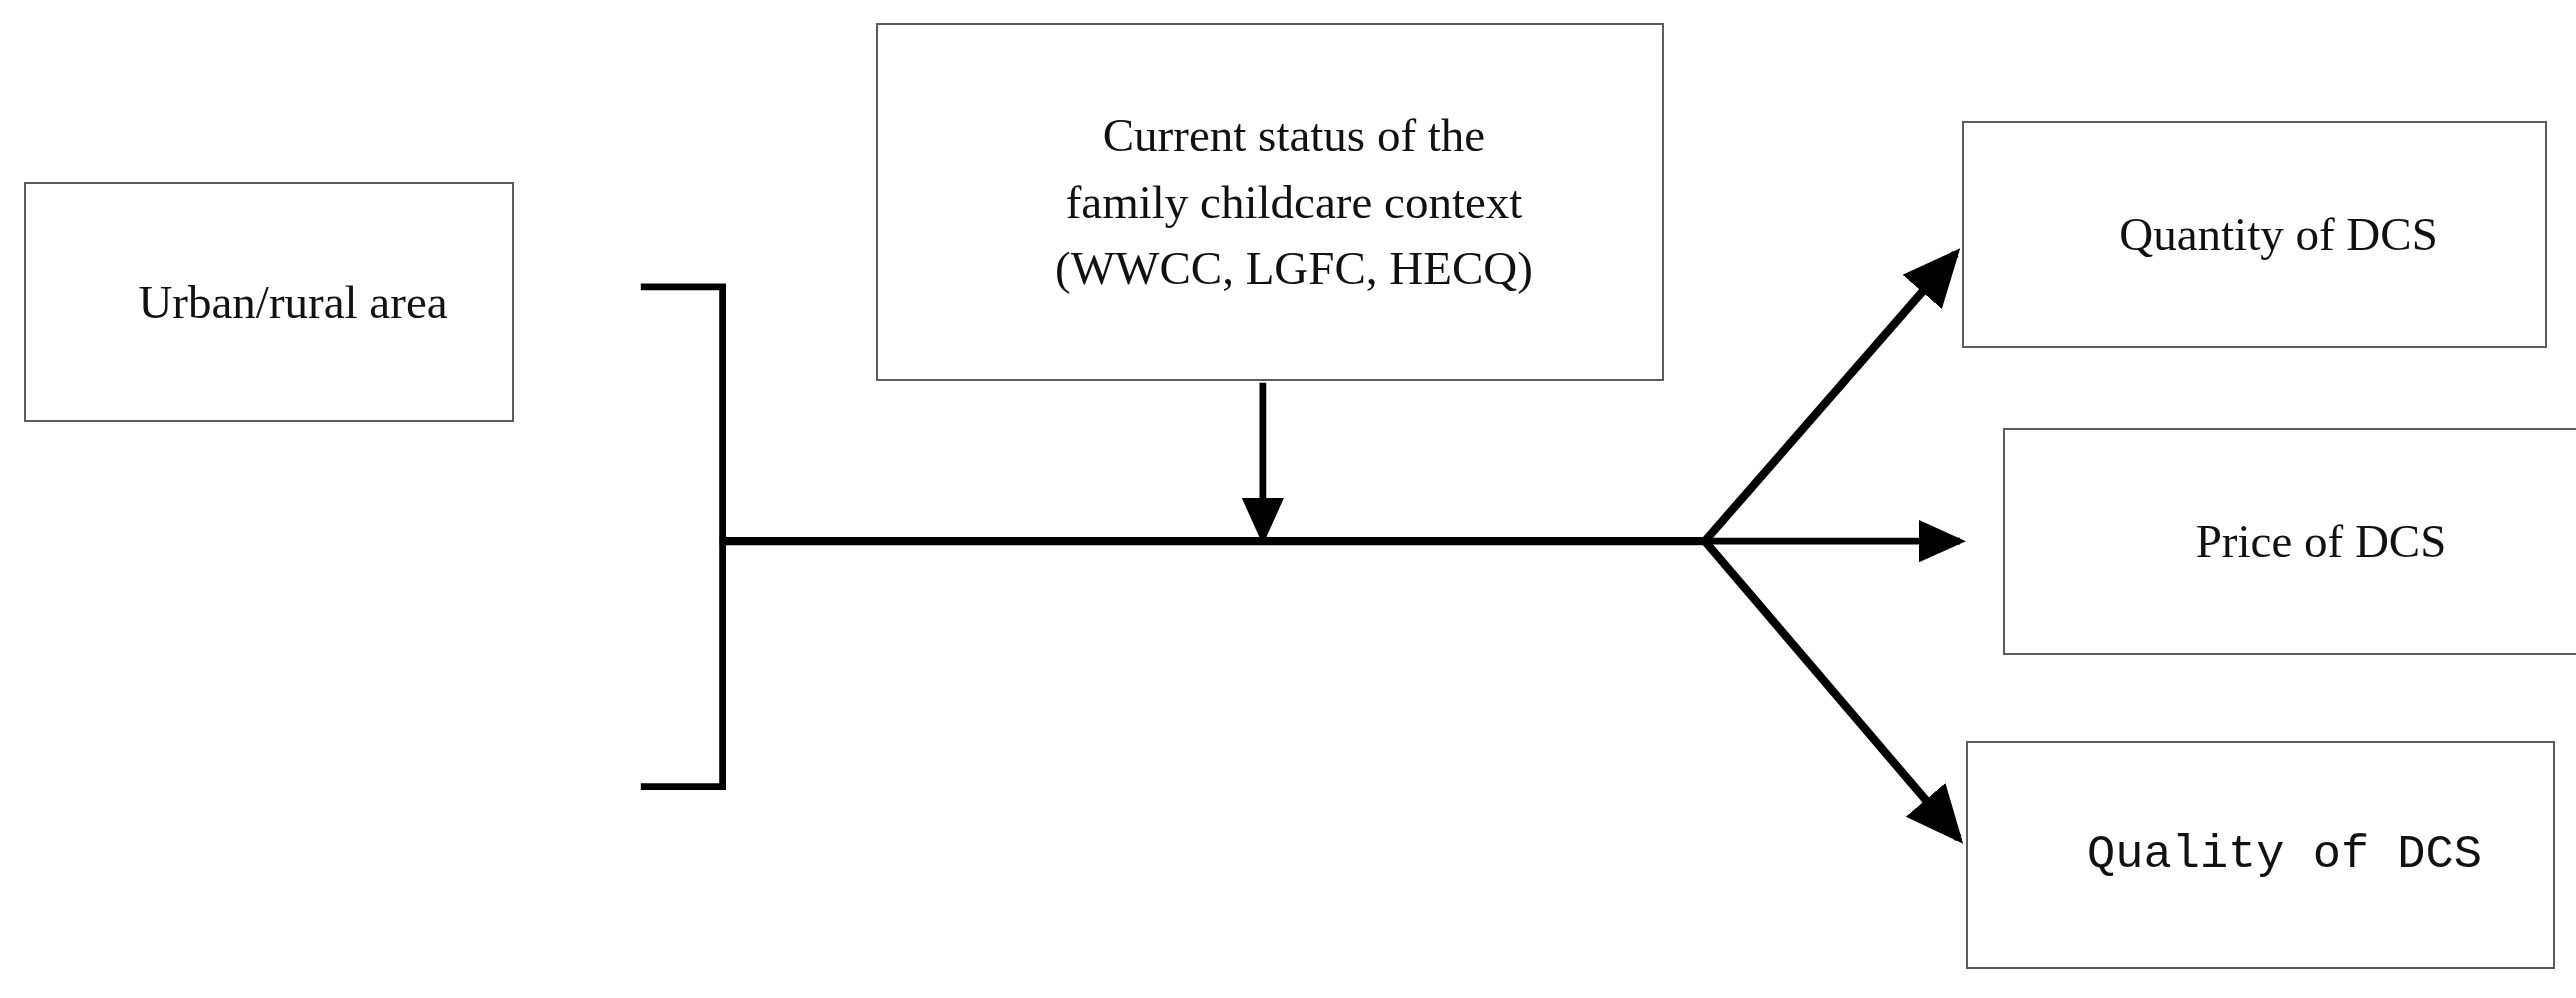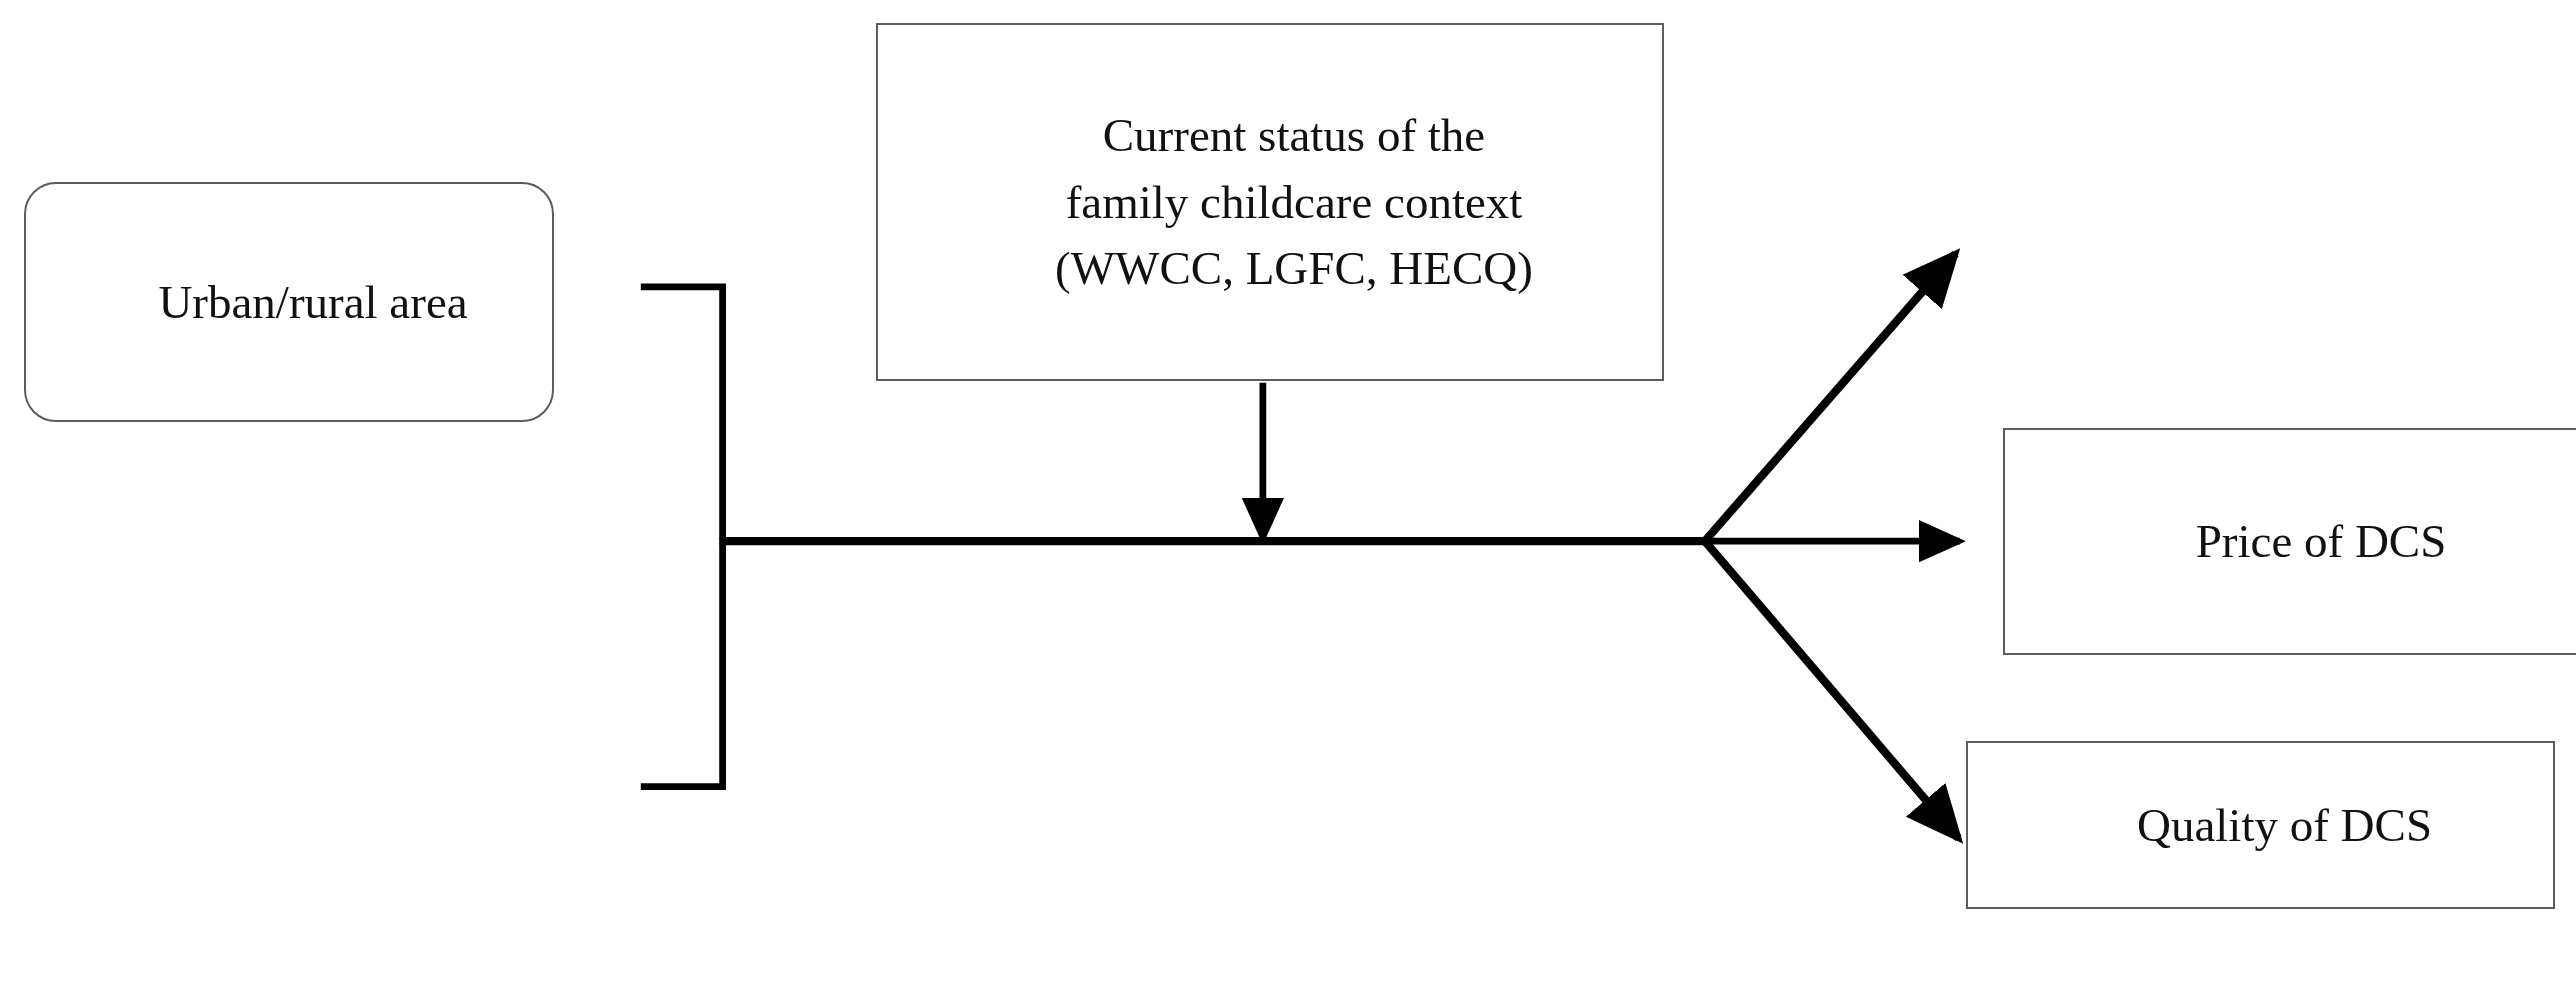--- a/index.html
+++ b/index.html
@@ -26,26 +26,26 @@
     text-align: center;
     padding-left: 48px;
   }
   .node .label {
     font-size: 47px;
     line-height: 1.42;
     color: #111111;
     padding: 0 10.5px;
     white-space: pre-line;
   }
-  #node-urban      { left: 24px;   top: 182px;  width: 530px;  height: 240px; border-radius: 32px; }
+  #node-urban      { left: 24px;   top: 182px;  width: 490px;  height: 240px; }
   #node-region     { left: 24px;   top: 674px;  width: 617px;  height: 248px; }
   #node-context    { left: 876px; top: 23px;   width: 788px; height: 358px; }
   #node-quantity   { left: 1962px; top: 121px;  width: 585px;  height: 227px; }
   #node-price      { left: 1967px; top: 428px;  width: 588px;  height: 227px; margin-left: 36px; }
-  #node-quality    { left: 1966px; top: 741px;  width: 589px;  height: 168px; }
+  #node-quality    { left: 1966px; top: 741px;  width: 589px;  height: 228px; font-family: Liberation Mono, monospace; }
 
   #edges {
     position: absolute;
     left: 0; top: 0;
     width: 2576px;
     height: 999px;
     pointer-events: none;
   }
 </style>
 </head>
@@ -79,20 +79,23 @@
     <span class="label">Urban/rural area</span>
   </div>
 
 
   <div class="node" id="node-context">
     <span class="label">Current status of the
 family childcare context
 (WWCC, LGFC, HECQ)</span>
   </div>
 
+  <div class="node" id="node-quantity">
+    <span class="label">Quantity of DCS</span>
+  </div>
 
   <div class="node" id="node-price">
     <span class="label">Price of DCS</span>
   </div>
 
   <div class="node" id="node-quality">
     <span class="label">Quality of DCS</span>
   </div>
 
 </div>

